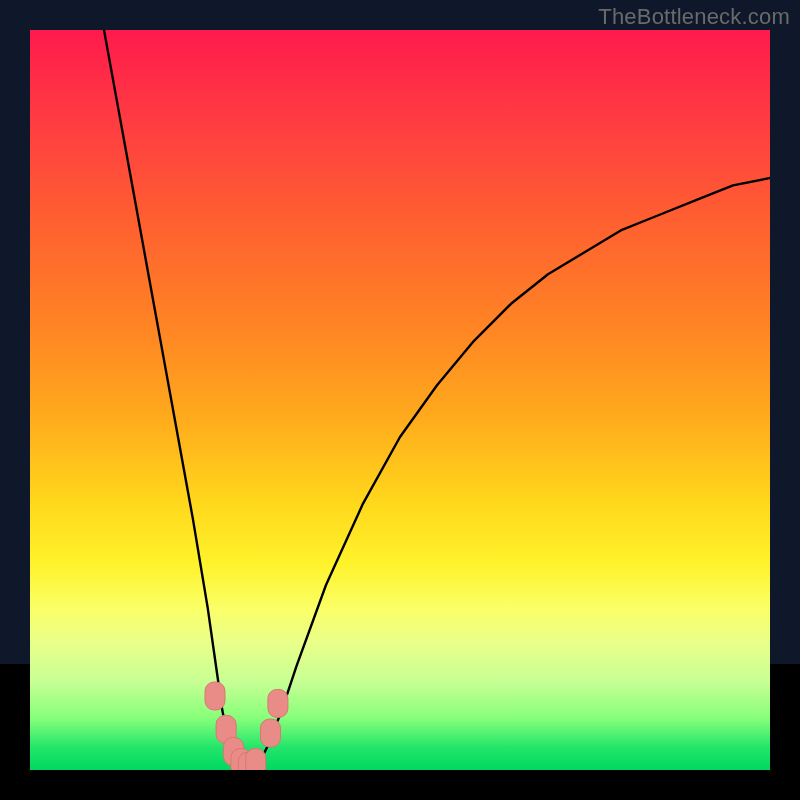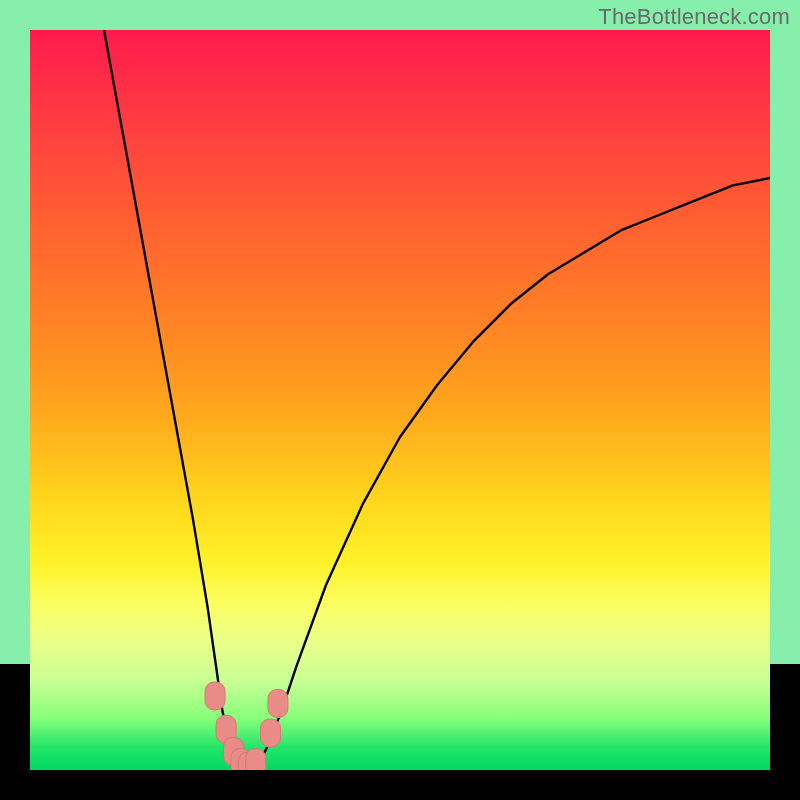--- a/index.html
+++ b/index.html
@@ -9,21 +9,21 @@
     height: 800px;
     background: #000;
     font-family: Arial, Helvetica, sans-serif;
   }
   .frame {
     position: absolute;
     left: 0;
     top: 0;
     width: 800px;
     height: 664px;
-    background: #86efac;
+    background: #0f172a;
   }
   .plot {
     position: absolute;
     left: 30px;
     top: 30px;
     width: 740px;
     height: 740px;
     overflow: hidden;
   }
   .gradient {

